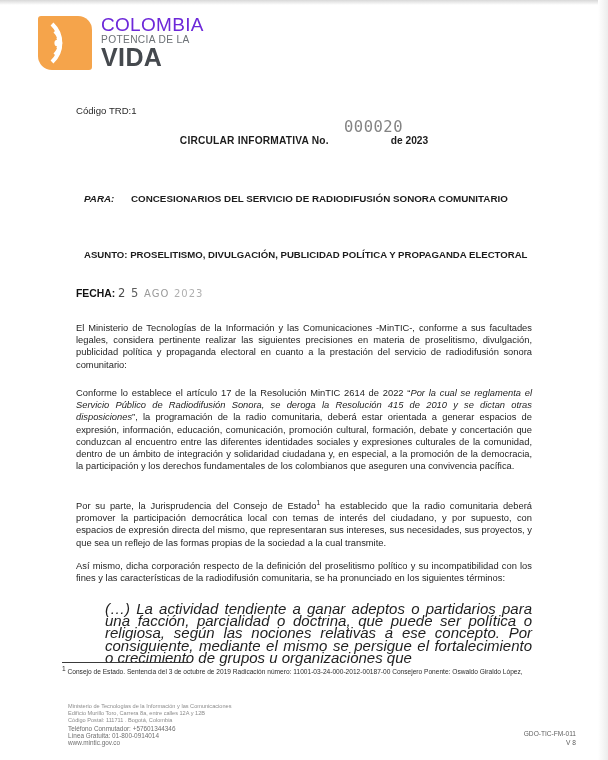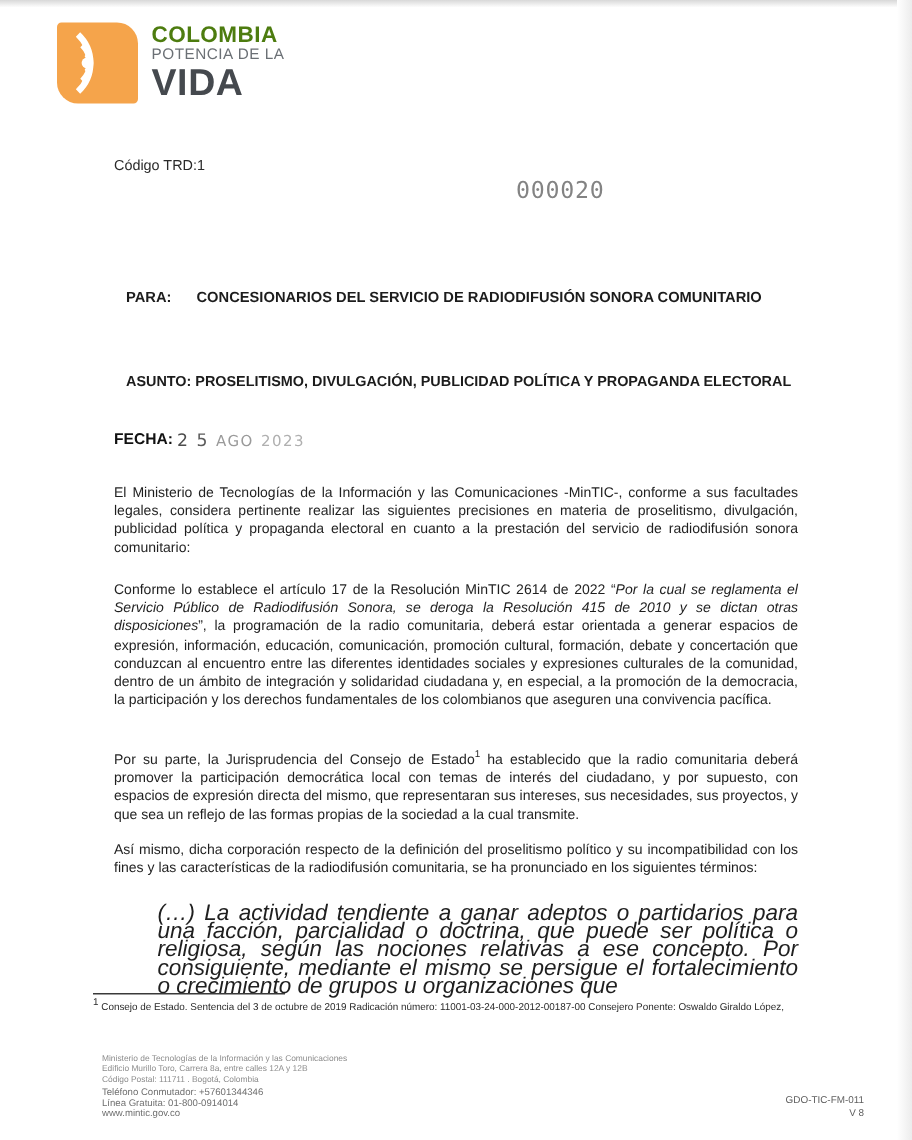--- a/index.html
+++ b/index.html
@@ -57,25 +57,25 @@
     position: relative;
     overflow: hidden;
   }
   .logo-mark svg { display: block; }
   .logo-words {
     margin-left: 9px;
     line-height: 1;
     color: #4b4f54;
   }
   .lw-colombia {
-    font-size: 15px;
-    font-weight: bold;
+    font-size: 19px;
+    font-weight: normal;
     letter-spacing: 0.3px;
     display: block;
-    color: #4d7c0f;
+    color: #6d28d9;
   }
   .lw-potencia {
     font-size: 10.2px;
     letter-spacing: 0.35px;
     display: block;
     margin-top: 1px;
     color: #6b7075;
   }
   .lw-vida {
     font-size: 25px;
@@ -131,21 +131,21 @@
   }
   .para-row {
     position: absolute;
     left: 84px;
     top: 193px;
     font-size: 9.8px;
     font-weight: bold;
     color: #1c1c1c;
     white-space: nowrap;
   }
-  .para-row .p-label { display: inline-block; width: 47px; }
+  .para-row .p-label { display: inline-block; width: 47px; font-style: italic; }
   .asunto-row {
     position: absolute;
     left: 84px;
     top: 249px;
     font-size: 9.6px;
     font-weight: bold;
     color: #1c1c1c;
     white-space: nowrap;
   }
   .fecha-row {
@@ -288,20 +288,23 @@
         <span class="lw-colombia">COLOMBIA</span>
         <span class="lw-potencia">POTENCIA DE LA</span>
         <span class="lw-vida">VIDA</span>
       </div>
     </div>
 
   </div>
 
   <div class="codigo-trd">Código TRD:1</div>
 
+  <div class="circular-line">
+    <span class="ci-no">CIRCULAR INFORMATIVA No.</span><span class="ci-gap"></span><span>de 2023</span>
+  </div>
 
   <div class="stamp-number">000020</div>
 
   <div class="para-row">
     <span class="p-label">PARA:</span><span>CONCESIONARIOS DEL SERVICIO DE RADIODIFUSIÓN SONORA COMUNITARIO</span>
   </div>
 
   <div class="asunto-row">ASUNTO: PROSELITISMO, DIVULGACIÓN, PUBLICIDAD POLÍTICA Y PROPAGANDA ELECTORAL</div>
 
   <div class="fecha-row">FECHA:</div>

